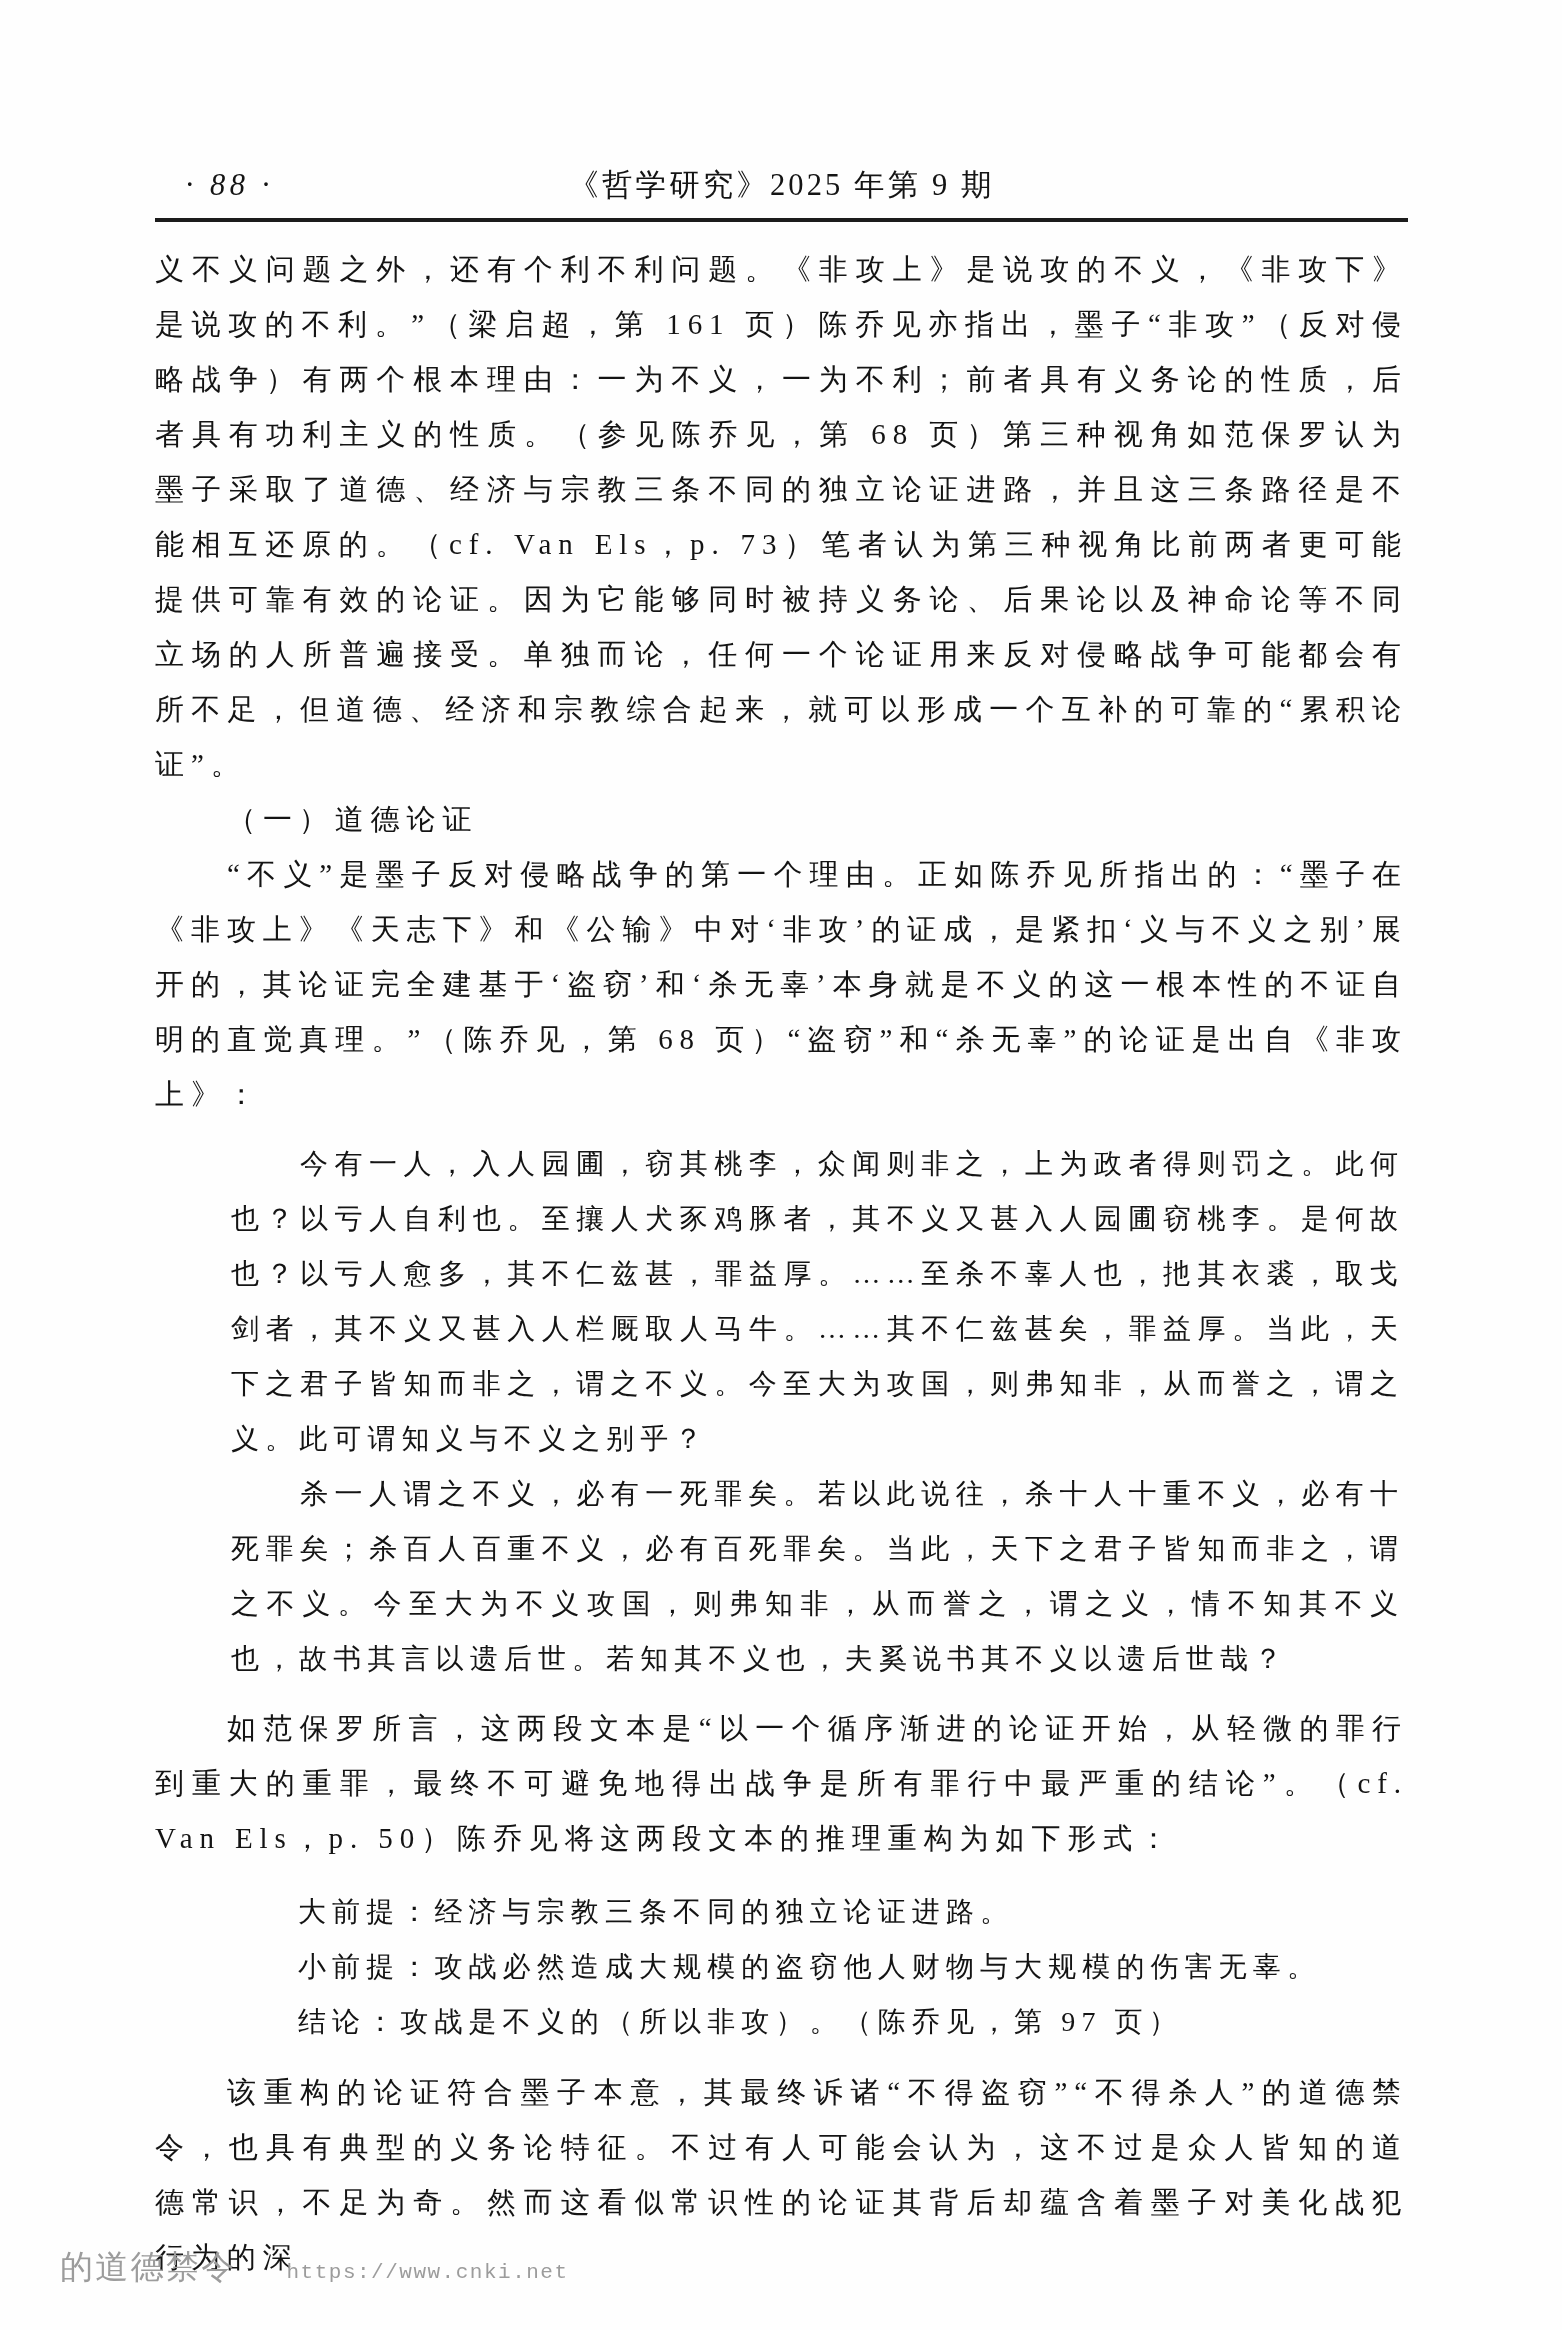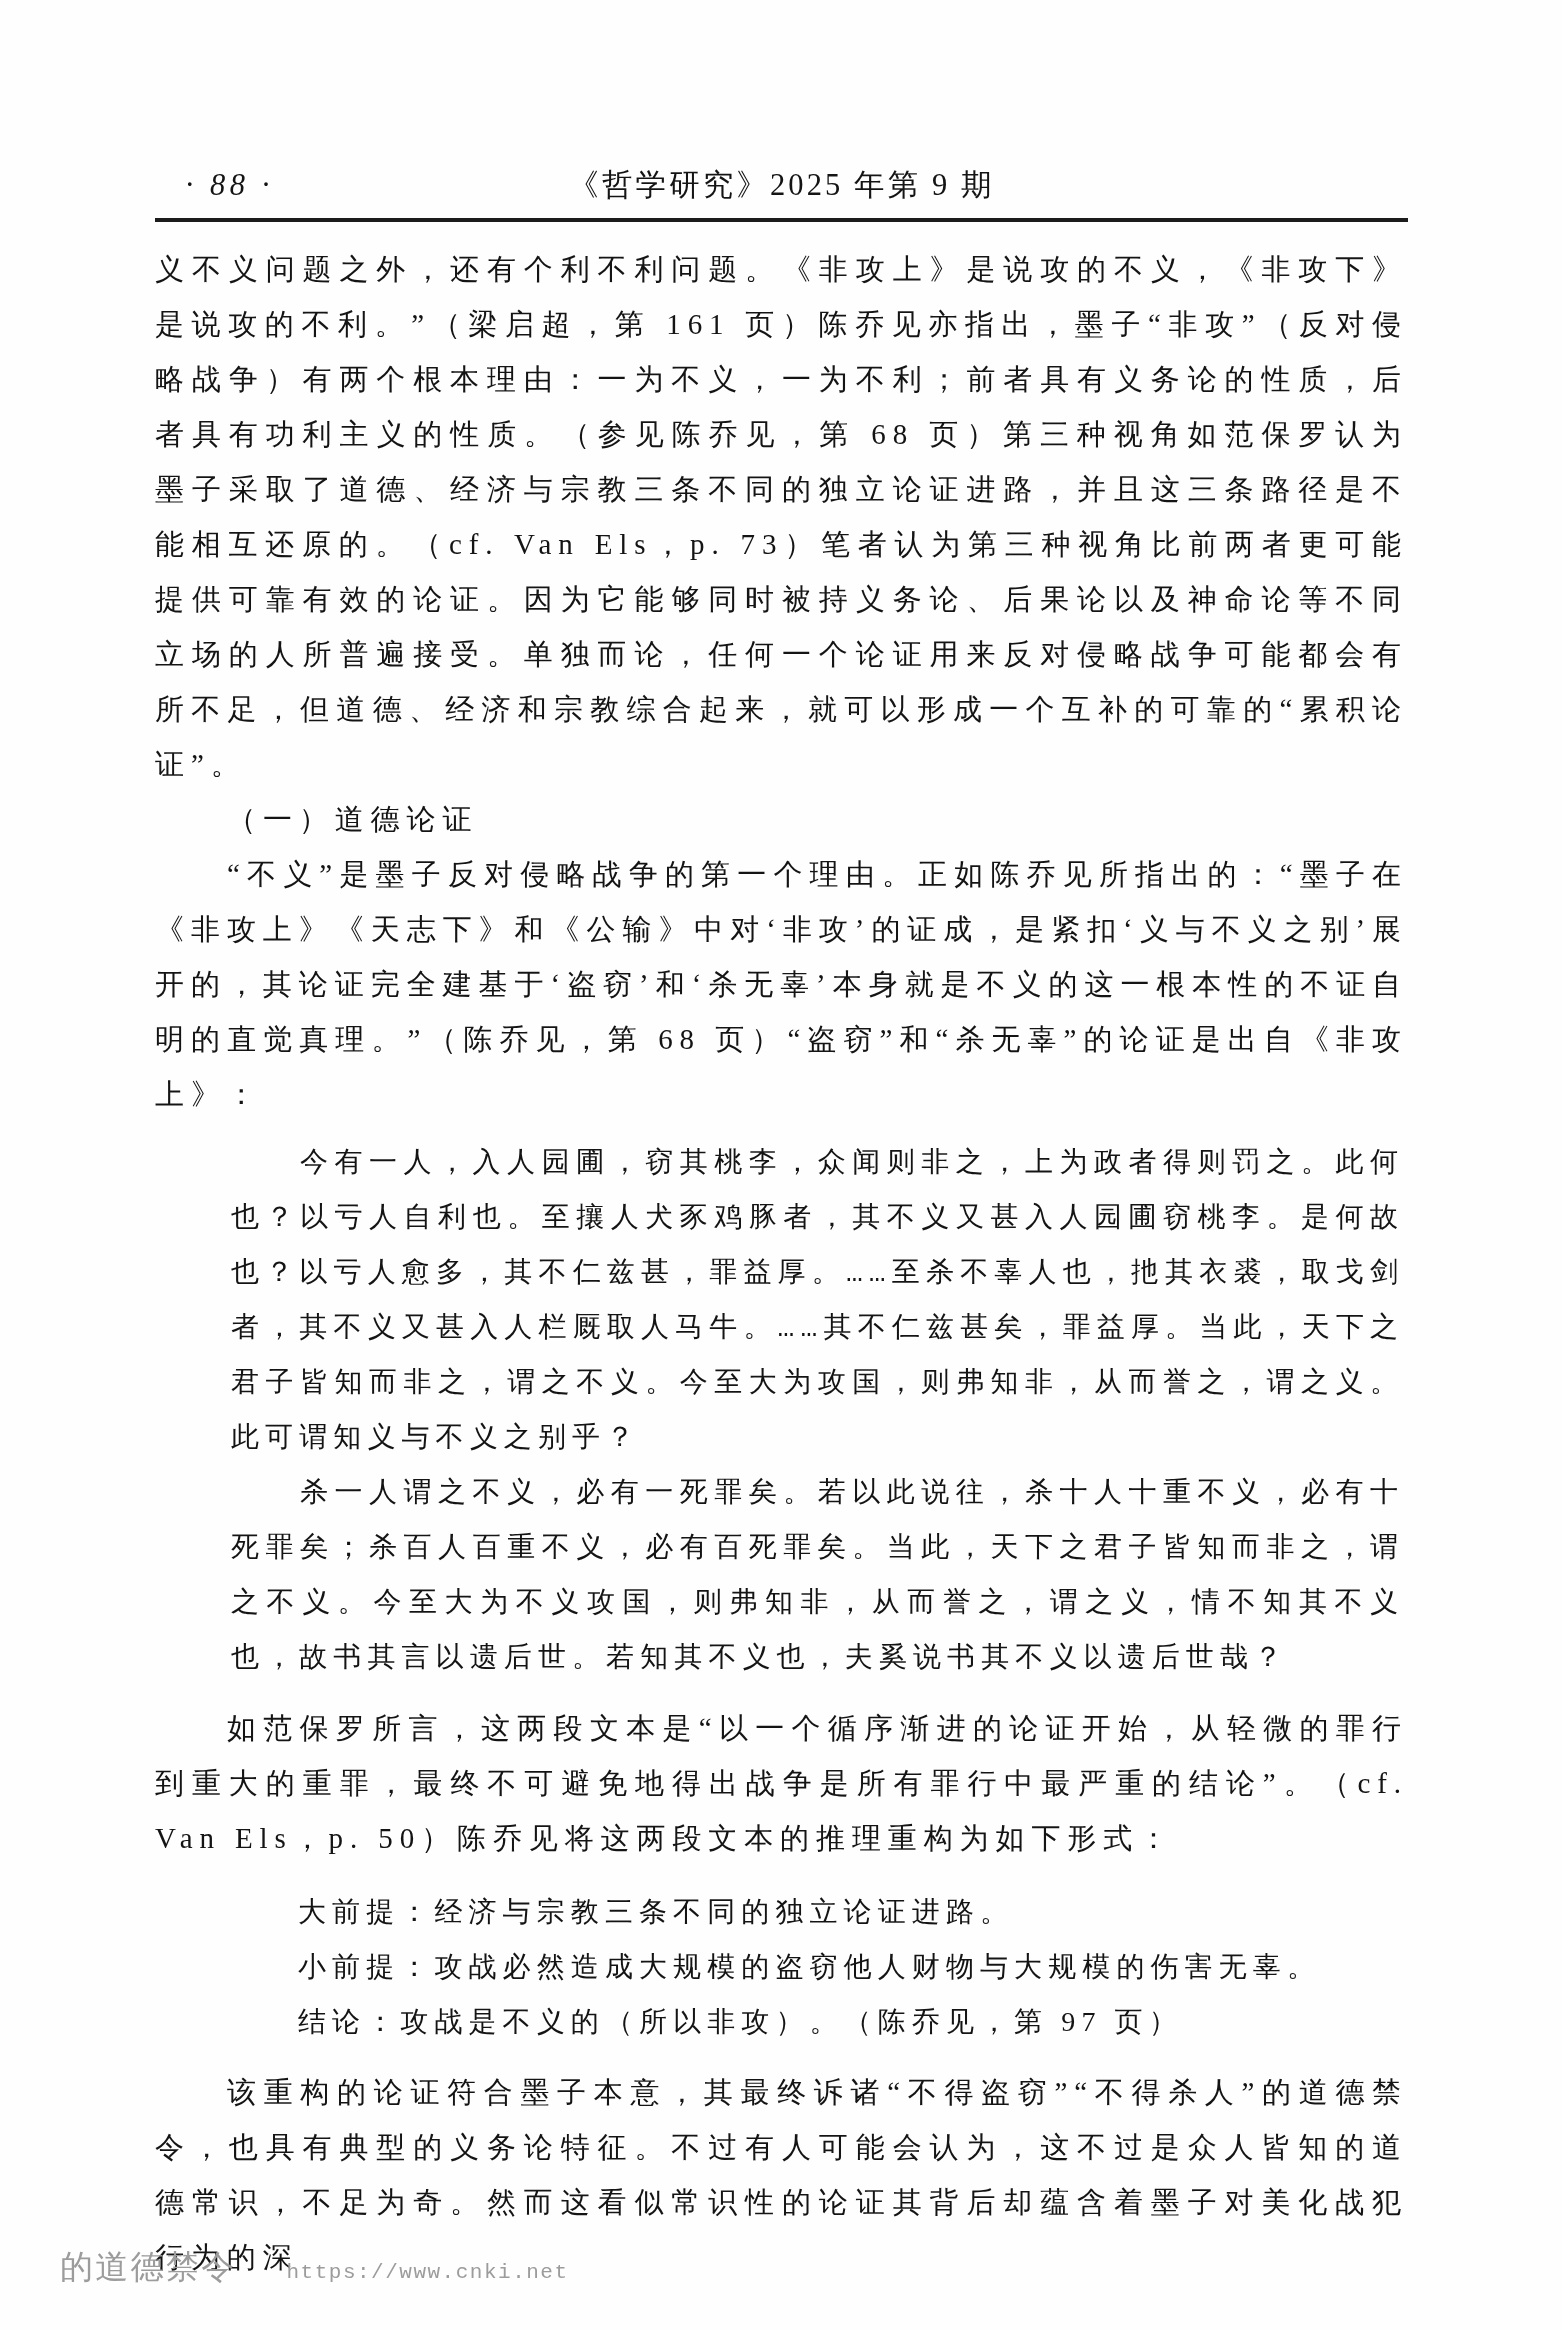--- a/index.html
+++ b/index.html
@@ -69,21 +69,20 @@
   .quote {
     margin: 13.7px 3.8px 15.3px 76px;
     font-size: 28px;
     letter-spacing: 6.1px;
   }
   .qpara {
     margin: 0;
     text-indent: 69px;
     text-align: justify;
     text-justify: inter-character;
-    font-family: Liberation Mono, monospace;
   }
   
   .syllogism {
     margin: 18.3px 0 15.3px 143px;
     font-size: 28px;
     letter-spacing: 6.1px;
   }
   .sline { margin: 0; text-align: left; }
   
   .watermark {

